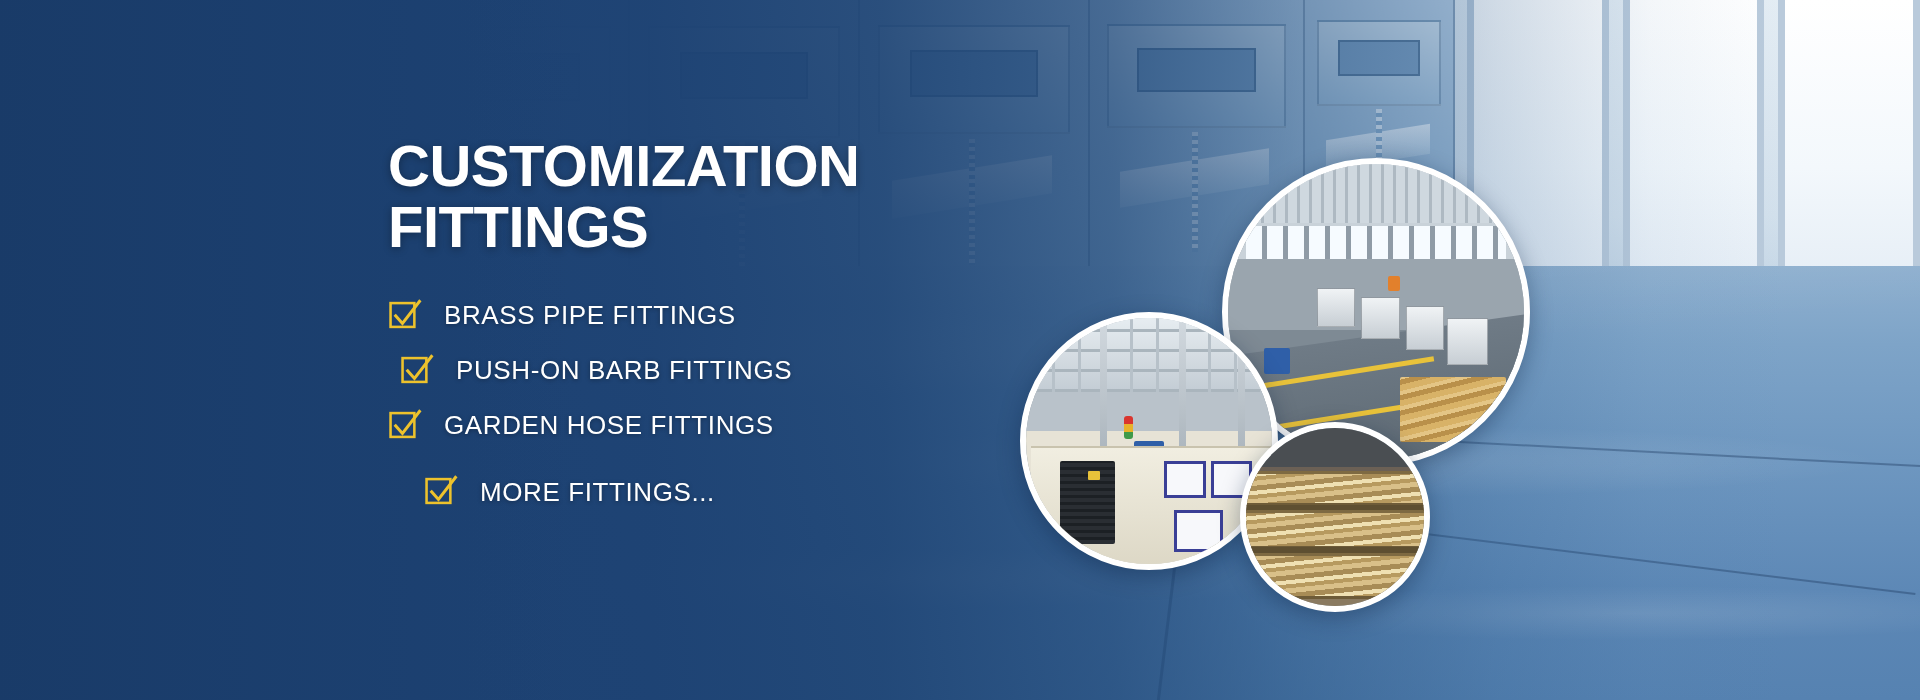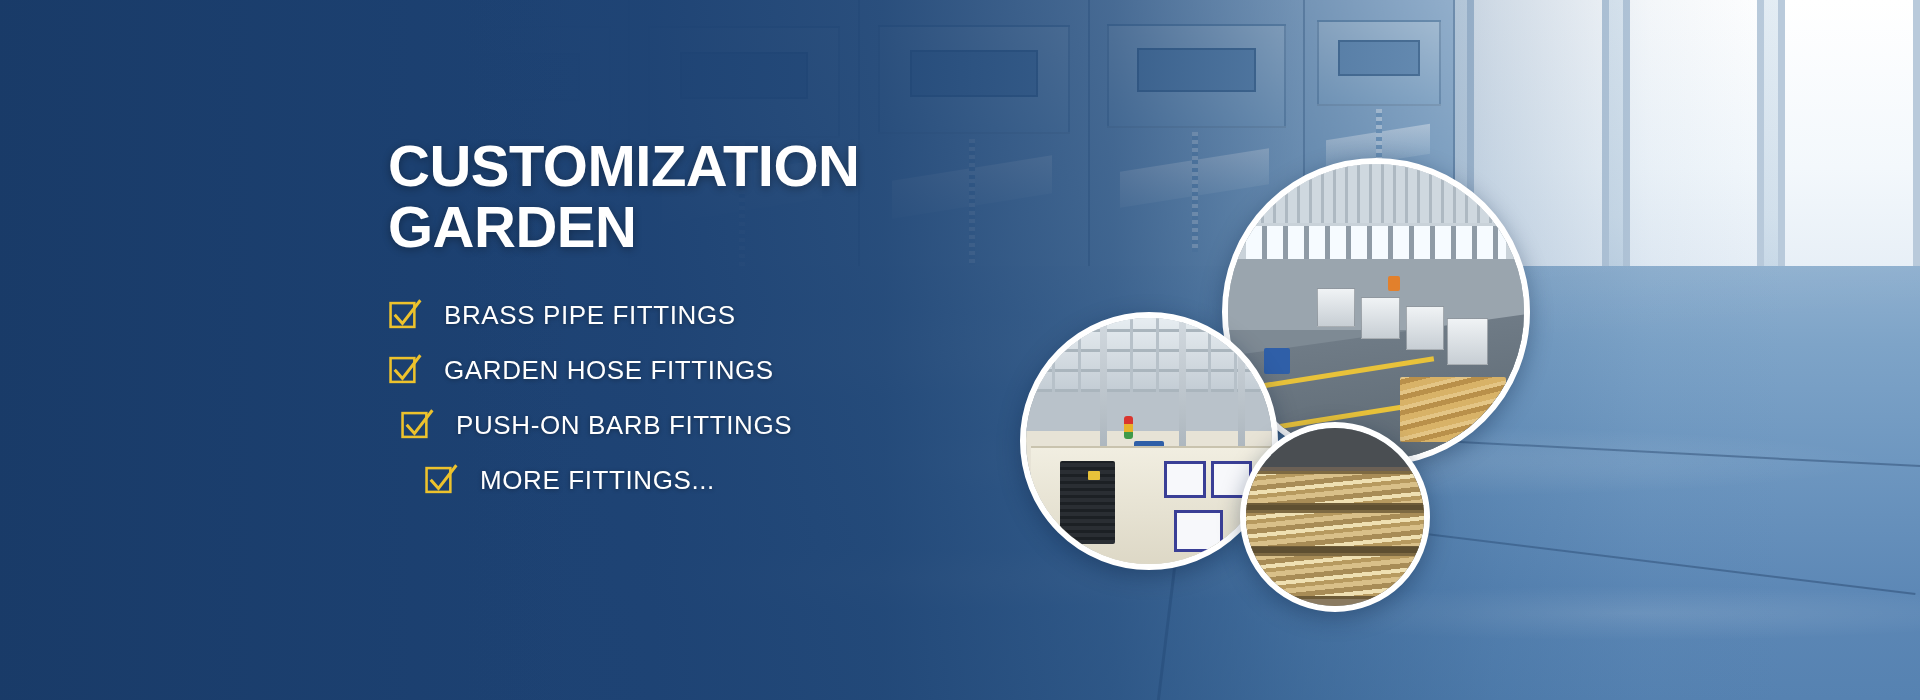--- a/index.html
+++ b/index.html
@@ -174,21 +174,21 @@
     white-space:nowrap;
     text-shadow:0 1px 4px rgba(0,0,0,.35);
   }
 
   
   .feature.ind-0 { margin-left:0px;  }
   .feature.ind-1 { margin-left:30px; }
   .feature.ind-2 { margin-left:12px; }
   .feature.ind-3 { margin-left:0px;  }
   .feature.ind-4 { margin-left:18px; }
-  .feature.ind-5 { margin-left:36px; }
+  .feature.ind-5 { margin-left:36px;align-items:flex-end; }
 
   
   .bubble {
     position:absolute;
     border-radius:50%;
     border:6px solid #ffffff;
     overflow:hidden;
     box-shadow:0 6px 22px rgba(10,30,60,.35);
     background:#8e9aa4;
   }
@@ -393,47 +393,47 @@
     <div class="joint j3"></div>
     <div class="joint j4"></div>
   </div>
 
   <div class="scrim"></div>
   <div class="scrim-soft"></div>
 
   <div class="content">
 
 
-    <div class="headline">CUSTOMIZATION GARDEN</div>
+    <div class="headline">CUSTOMIZATION FITTINGS</div>
 
     <div class="feature-list">
 
       <div class="feature ind-0">
         <svg class="checkbox-icon" viewBox="0 0 40 40">
           <rect x="3" y="6" width="28" height="28" fill="none" stroke="#edc22c" stroke-width="3"></rect>
           <polyline points="9,21 17,30 37,4" fill="none" stroke="#edc22c" stroke-width="3.5" stroke-linecap="square" stroke-linejoin="miter"></polyline>
         </svg>
         <span class="feature-label">BRASS PIPE FITTINGS</span>
       </div>
 
 
+      <div class="feature ind-2">
+        <svg class="checkbox-icon" viewBox="0 0 40 40">
+          <rect x="3" y="6" width="28" height="28" fill="none" stroke="#edc22c" stroke-width="3"></rect>
+          <polyline points="9,21 17,30 37,4" fill="none" stroke="#edc22c" stroke-width="3.5" stroke-linecap="square" stroke-linejoin="miter"></polyline>
+        </svg>
+        <span class="feature-label">PUSH-ON BARB FITTINGS</span>
+      </div>
+
       <div class="feature ind-3">
         <svg class="checkbox-icon" viewBox="0 0 40 40">
           <rect x="3" y="6" width="28" height="28" fill="none" stroke="#edc22c" stroke-width="3"></rect>
           <polyline points="9,21 17,30 37,4" fill="none" stroke="#edc22c" stroke-width="3.5" stroke-linecap="square" stroke-linejoin="miter"></polyline>
         </svg>
         <span class="feature-label">GARDEN HOSE FITTINGS</span>
-      </div>
-
-      <div class="feature ind-2">
-        <svg class="checkbox-icon" viewBox="0 0 40 40">
-          <rect x="3" y="6" width="28" height="28" fill="none" stroke="#edc22c" stroke-width="3"></rect>
-          <polyline points="9,21 17,30 37,4" fill="none" stroke="#edc22c" stroke-width="3.5" stroke-linecap="square" stroke-linejoin="miter"></polyline>
-        </svg>
-        <span class="feature-label">PUSH-ON BARB FITTINGS</span>
       </div>
 
 
       <div class="feature ind-5">
         <svg class="checkbox-icon" viewBox="0 0 40 40">
           <rect x="3" y="6" width="28" height="28" fill="none" stroke="#edc22c" stroke-width="3"></rect>
           <polyline points="9,21 17,30 37,4" fill="none" stroke="#edc22c" stroke-width="3.5" stroke-linecap="square" stroke-linejoin="miter"></polyline>
         </svg>
         <span class="feature-label">MORE FITTINGS...</span>
       </div>

